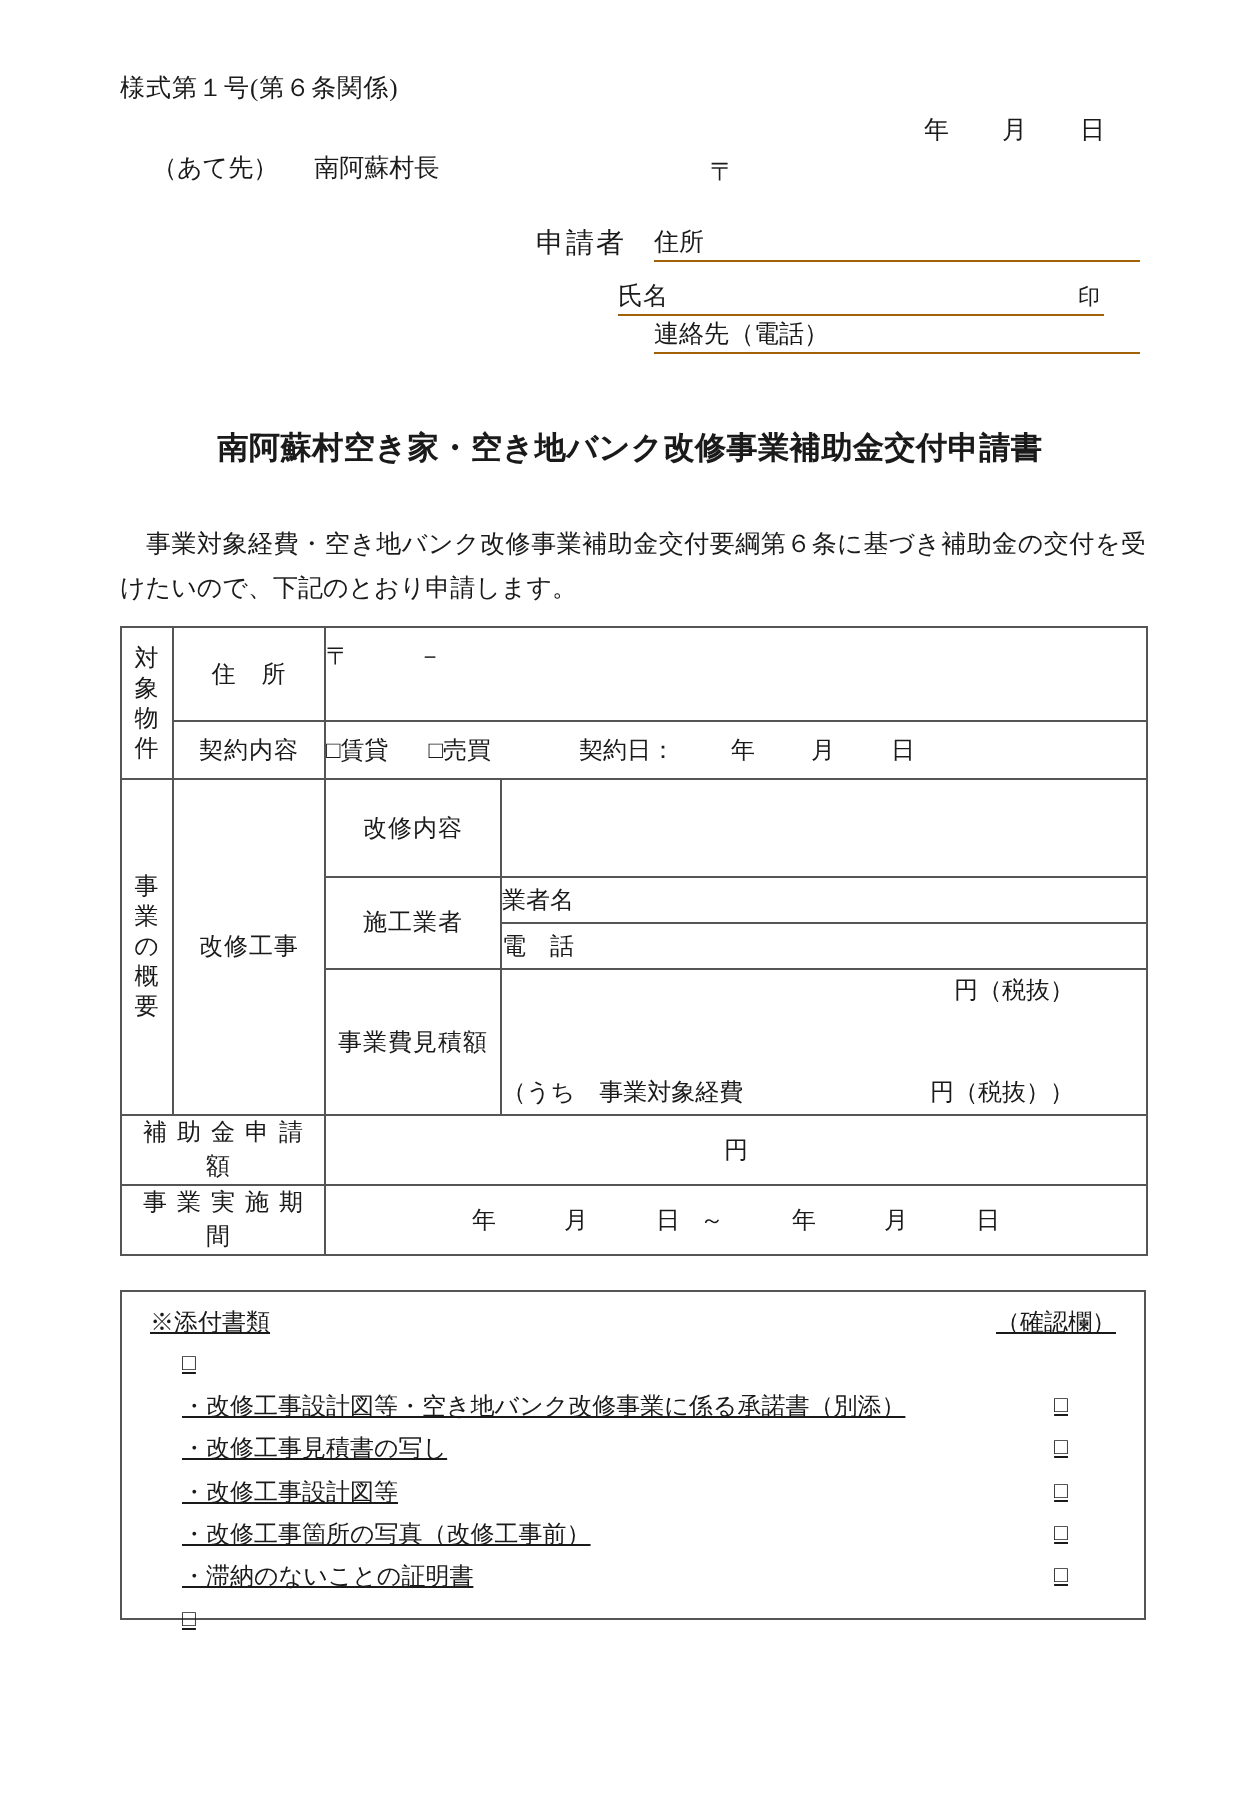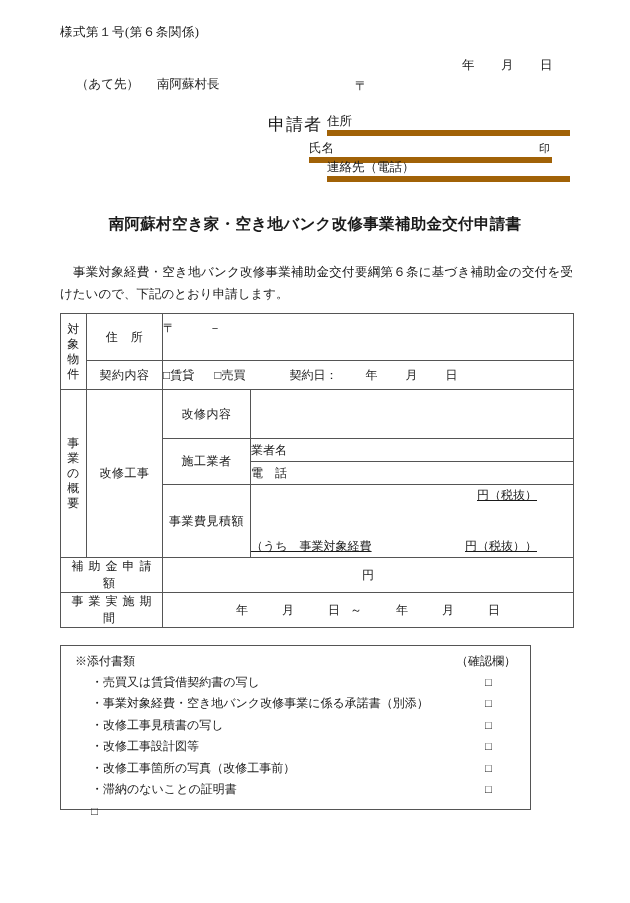--- a/index.html
+++ b/index.html
@@ -19,21 +19,21 @@
     position: relative;
     width: 630px;
     height: 903px;
     box-sizing: border-box;
   }
 
   
   .form-no {
     position: absolute;
     left: 60px;
-    top: 24px;
+    top: 36px;
     font-size: 12.5px;
     letter-spacing: 0.5px;
     white-space: nowrap;
   }
   .date-line {
     position: absolute;
     left: 462px;
     top: 57px;
     font-size: 12.5px;
     white-space: nowrap;
@@ -52,29 +52,29 @@
     position: absolute;
     left: 355px;
     top: 78px;
     font-size: 12.5px;
   }
 
   .applicant-label {
     position: absolute;
     left: 268px;
     top: 113px;
-    font-size: 17px;
+    font-size: 14px;
     letter-spacing: 1px;
     white-space: nowrap;
   }
   .field {
     position: absolute;
     font-size: 12.5px;
     white-space: nowrap;
-    border-bottom: 6px solid #a16207;
+    border-bottom: 1px solid #a16207;
     box-sizing: border-box;
     padding-bottom: 1px;
   }
   .field .ftxt { position: relative; top: 1px; }
   .field-addr  { left: 327px; top: 112px; width: 243px; }
   .field-name  { left: 309px; top: 139px; width: 243px; }
   .field-tel   { left: 327px; top: 158px; width: 243px; }
   .seal {
     position: absolute;
     right: 2px;
@@ -148,37 +148,37 @@
   .sp44 { display: inline-block; width: 44px; }
 
   .amount-cell {
     font-size: 12px;
     padding: 5px 8px;
   }
   .amount-row {
     display: flex;
     justify-content: space-between;
     align-items: center;
-    text-decoration: underline;
   }
   .amount-row .tail { padding-right: 36px; }
   .amount-row2 { margin-top: 34px; }
   .center-yen { text-align: center; padding-right: 52px; }
   .period-line { text-align: center; padding-left: 8px; padding-right: 60px; }
 
   
   .attach {
     position: absolute;
     left: 60px;
     top: 645px;
-    width: 471px;
+    width: 513px;
     height: 165px;
     border: 1px solid #555555;
     box-sizing: border-box;
     font-size: 12px;
+    text-decoration: underline;
   }
   .attach-head {
     display: flex;
     justify-content: space-between;
     padding: 7px 14px 0 14px;
   }
   .attach-list {
     margin: 2px 0 0 0;
     padding: 0;
     list-style: none;
@@ -309,25 +309,24 @@
     </tbody>
   </table>
 
   <div class="attach">
     <div class="attach-head">
       <span>※添付書類</span>
       <span>（確認欄）</span>
     </div>
     <ul class="attach-list">
       <li>
-        <span class="txt">・売買又は賃貸借契約書の写し</span>
-        <span class="chk">□</span>
-      </li>
-      <li>
-        <span class="txt">・事業対象経費・空き地バンク改修事業に係る承諾書（別添）</span>
+        <span class="chk">□</span>
+      </li>
+      <li>
+        <span class="txt">・改修工事設計図等・空き地バンク改修事業に係る承諾書（別添）</span>
         <span class="chk">□</span>
       </li>
       <li>
         <span class="txt">・改修工事見積書の写し</span>
         <span class="chk">□</span>
       </li>
       <li>
         <span class="txt">・改修工事設計図等</span>
         <span class="chk">□</span>
       </li>

